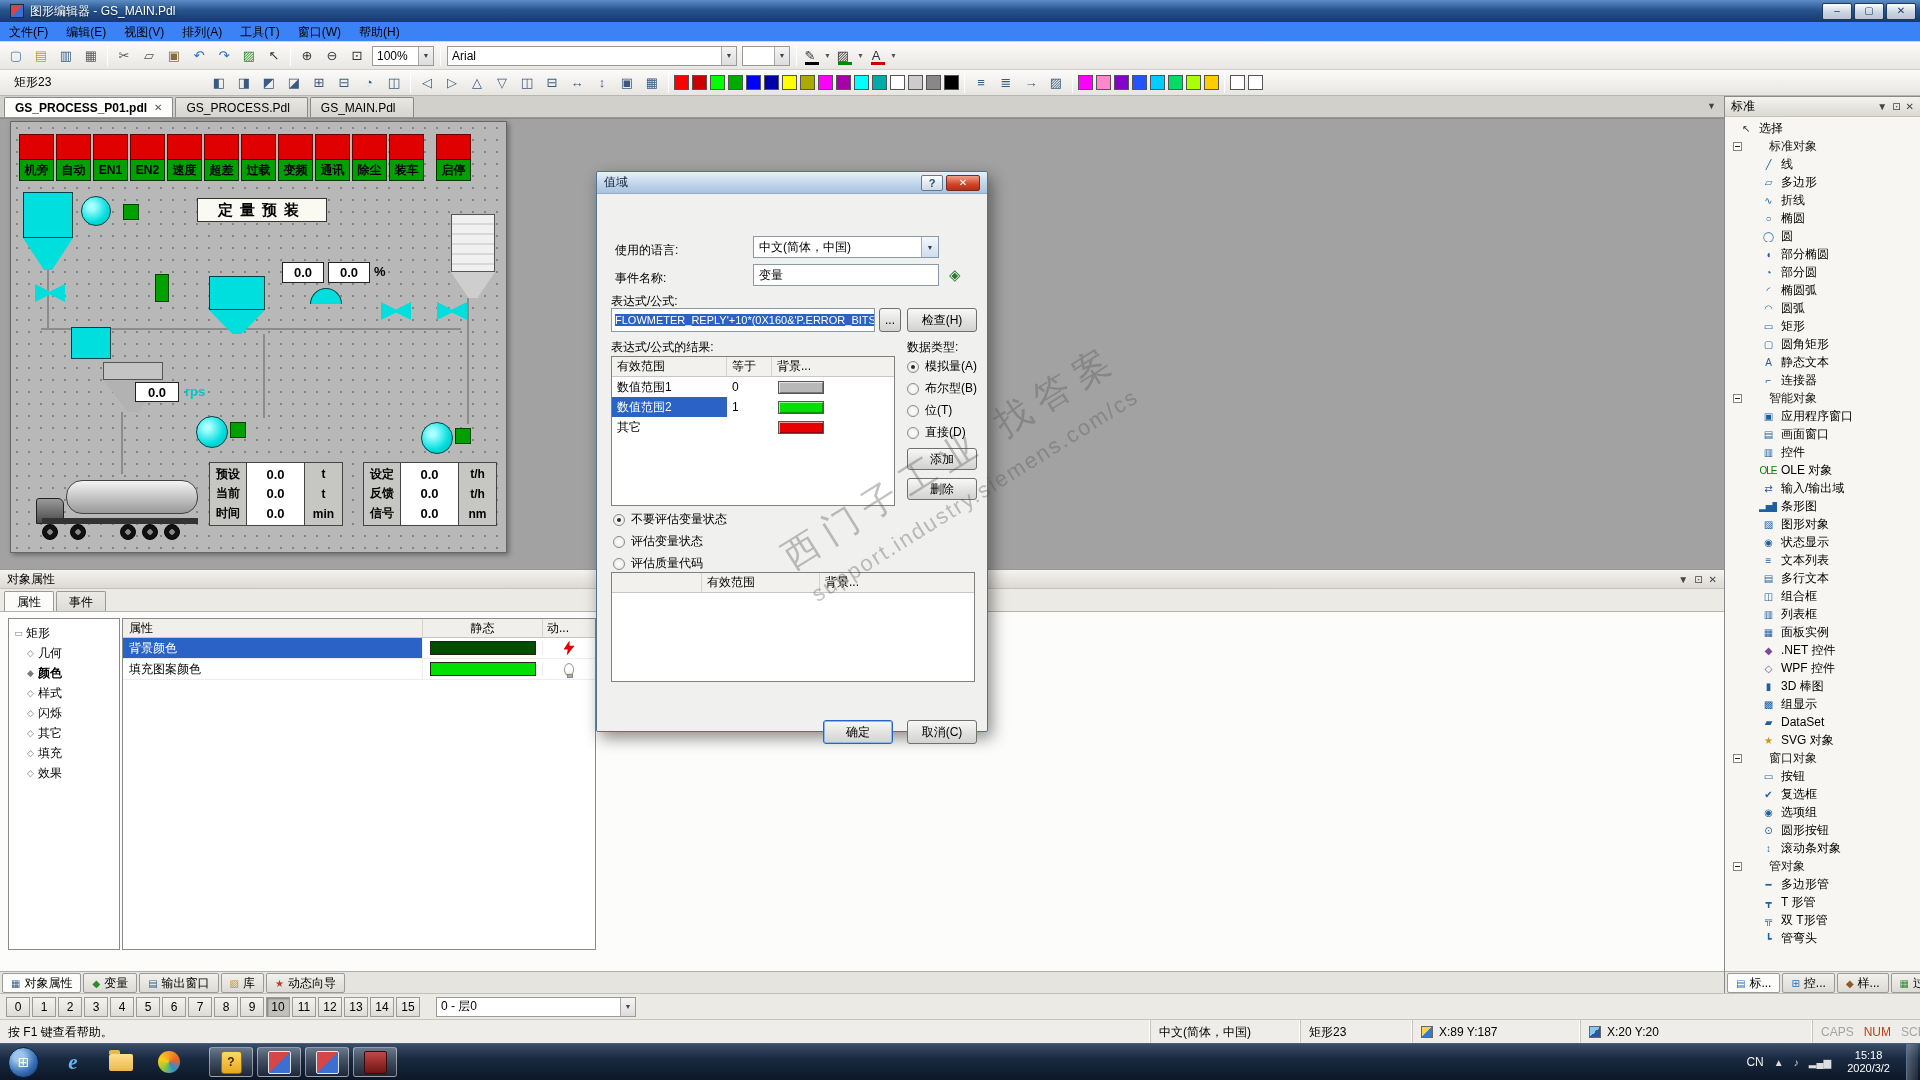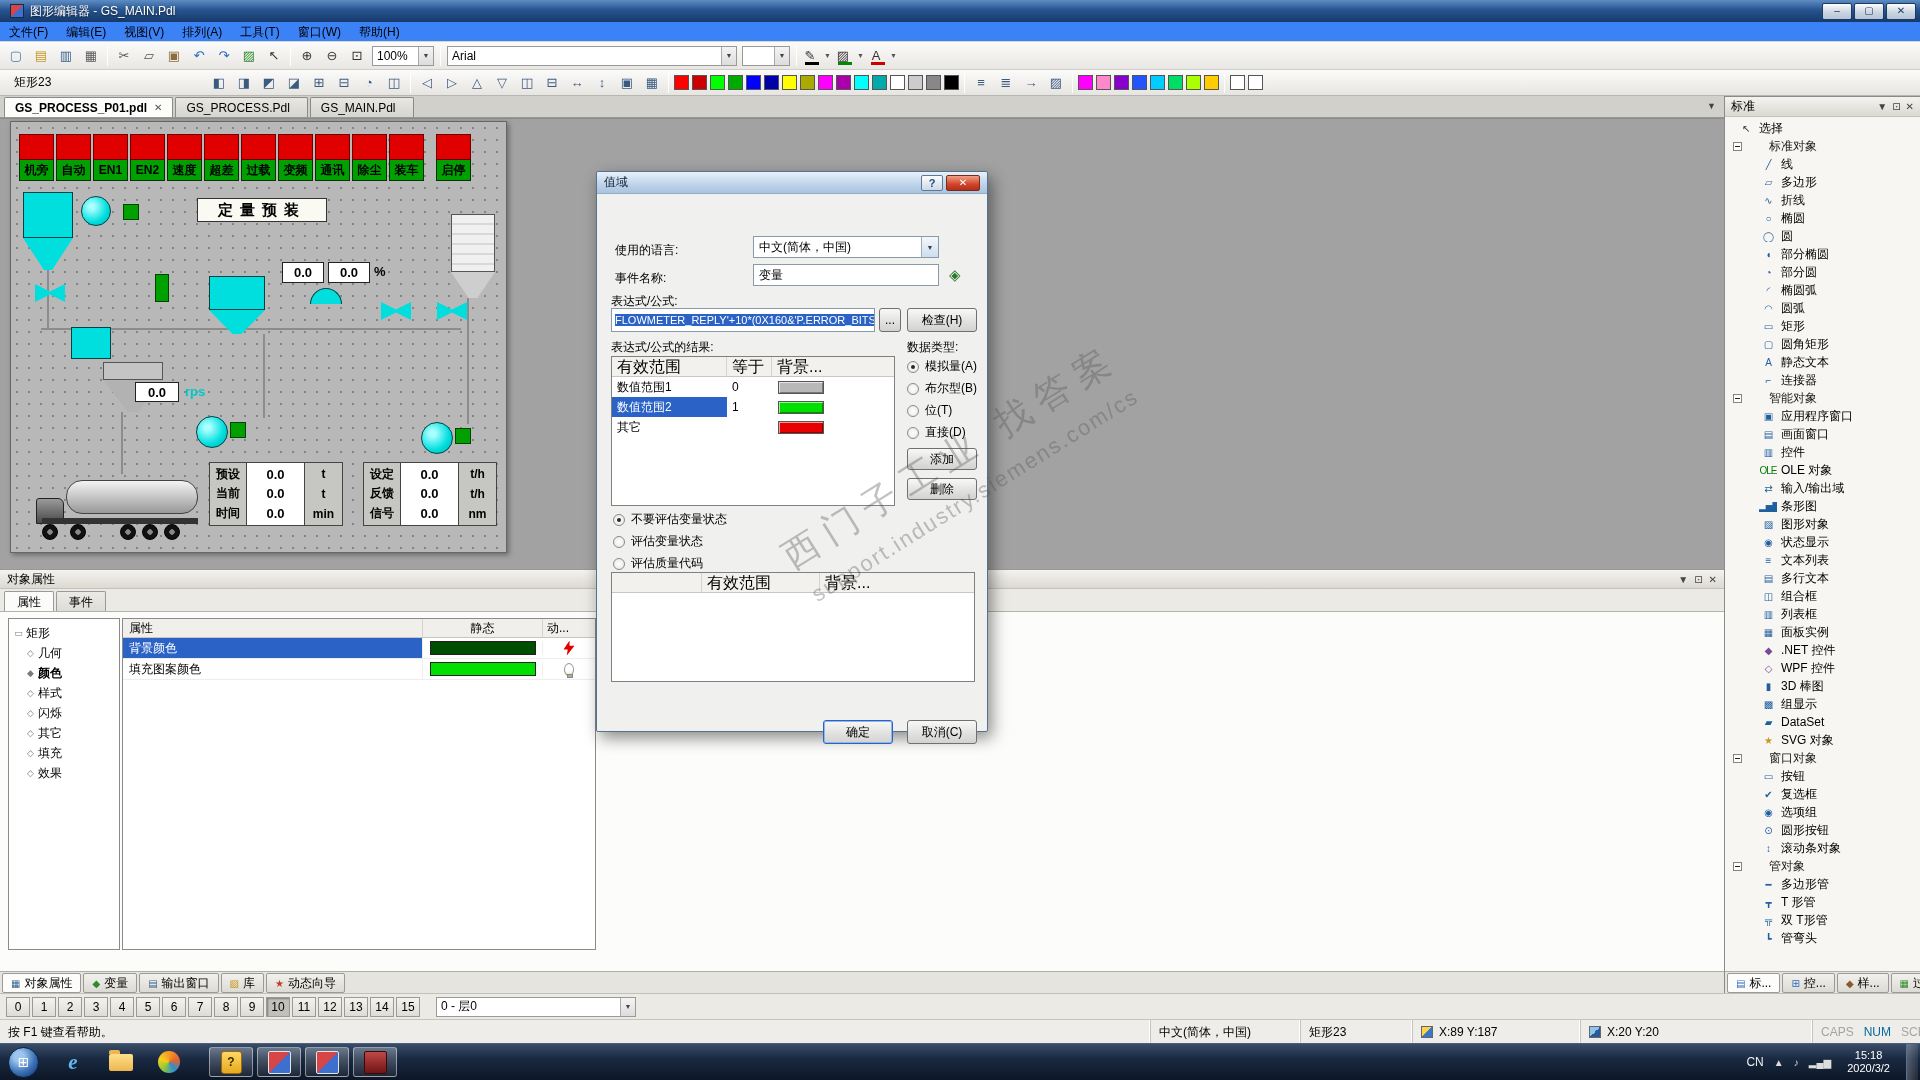--- a/index.html
+++ b/index.html
@@ -76,21 +76,21 @@
 #dlg-body{position:relative;width:100%;height:539px}
 .dlabel{position:absolute;font-size:12px;white-space:nowrap}
 .dfield{position:absolute;background:#fff;border:1px solid #8a9aa8;height:22px;display:flex;align-items:center;padding-left:5px;font-size:12px}
 .dfield .dd{margin-left:auto;width:17px;height:100%;background:linear-gradient(#f4f8fc,#cfdded);border-left:1px solid #9ab0c4;display:flex;align-items:center;justify-content:center;font-size:7px;color:#345}
 #expr-field{position:absolute;left:14px;top:114px;width:264px;height:24px;background:#fff;border:1px solid #8a9aa8;display:flex;align-items:center;padding-left:3px;overflow:hidden}
 #expr-field span{background:#2a62c5;color:#fff;font-size:11px;white-space:nowrap}
 .dbtn{position:absolute;background:linear-gradient(#f8f8f8,#e2e2e0 55%,#d2d2d0);border:1px solid #707070;border-radius:3px;font-size:12px;display:flex;align-items:center;justify-content:center}
 .dbtn.focus{border-color:#2a62c5;box-shadow:inset 0 0 0 1px #8cb8e8}
 .dtable{position:absolute;background:#fff;border:1px solid #808080;overflow:hidden}
 .dthead{display:flex;background:#f2f1ed;border-bottom:1px solid #c8c6c0;height:20px}
-.dthead span{line-height:19px;padding-left:5px;border-right:1px solid #d6d4ce;font-size:16px;overflow:hidden;white-space:nowrap}
+.dthead span{line-height:19px;padding-left:5px;border-right:1px solid #d6d4ce;font-size:12px;overflow:hidden;white-space:nowrap}
 .rrow{display:flex;height:20px;align-items:center;font-size:12px}
 .rrow .rc1{width:115px;height:100%;display:flex;align-items:center;padding-left:5px}
 .rrow.selected .rc1{background:#2a62c5;color:#fff}
 .rrow .rc2{width:45px;padding-left:5px}
 .rrow .rc3{flex:1;display:flex;padding-left:6px}
 .rsw{width:46px;height:13px;border:1px solid #555;box-shadow:inset 1px 1px 0 rgba(255,255,255,.6),inset -1px -1px 0 rgba(0,0,0,.35)}
 .dradio{display:flex;align-items:center;gap:6px;font-size:12px;height:19px}
 .rdot{width:12px;height:12px;border:1px solid #8a8a8a;border-radius:50%;background:radial-gradient(#fff,#e4e4e4);position:relative;flex:0 0 12px}
 .dradio.checked .rdot::after{content:"";position:absolute;left:3px;top:3px;width:4px;height:4px;border-radius:50%;background:#2a2a2a}
 .vcol{position:absolute;display:flex;flex-direction:column;gap:3px}
@@ -131,21 +131,21 @@
 .ttab .tg{font-size:10px}
 
 #layerbar{position:absolute;left:0;top:993px;width:1920px;height:26px;background:#eceae5;border-top:1px solid #c2c0ba;display:flex;align-items:center;padding-left:6px;gap:2px}
 .lbtn{width:24px;height:20px;display:flex;align-items:center;justify-content:center;border:1px solid #9a9a98;background:linear-gradient(#f4f3ef,#dedcd6);font-size:12px}
 .lbtn.active{background:#c2c0ba;box-shadow:inset 1px 1px 2px rgba(0,0,0,.35)}
 
 #statusbar{position:absolute;left:0;top:1019px;width:1920px;height:24px;background:#efede9;border-top:1px solid #c6c4be;font-size:12px}
 #statusbar .stat{position:absolute;top:0;height:24px;display:flex;align-items:center;padding-left:8px;border-left:1px solid #c6c4be;box-shadow:-1px 0 0 #fff;white-space:nowrap}
 .coordico{width:12px;height:12px;margin-right:6px;border:1px solid #666;flex:0 0 12px}
 .keys span{margin-right:10px;color:#a6a4a0}
-.keys span.active{color:#0369a1}
+.keys span.active{color:#c2410c}
 
 #taskbar{position:absolute;left:0;top:1043px;width:1920px;height:37px;background:linear-gradient(#3a4d68,#1a2a42 40%,#0c1626);border-top:1px solid #4a617f;display:flex;align-items:center;z-index:20}
 #start-orb{width:31px;height:31px;margin:0 10px 0 8px;border-radius:50%;background:radial-gradient(circle at 35% 30%,#9cc6ee 0 18%,#3f74b8 55%,#123c78 90%);border:1px solid #0a2446;display:flex;align-items:center;justify-content:center;color:#fff;font-size:14px}
 .tbapp{width:44px;height:30px;margin:0 2px;display:flex;align-items:center;justify-content:center;border-radius:3px}
 .tbapp.open{border:1px solid rgba(255,255,255,.45);background:linear-gradient(rgba(255,255,255,.28),rgba(255,255,255,.06))}
 .ie{font-family:"Liberation Serif","DejaVu Serif",serif;font-style:italic;font-weight:bold;font-size:21px;color:#5fb8ef}
 .folderic{width:24px;height:17px;background:linear-gradient(#ffe08a,#edb64f);border-radius:2px;position:relative}
 .folderic::before{content:"";position:absolute;left:0;top:-4px;width:11px;height:4px;background:#edb64f;border-radius:2px 2px 0 0}
 .wmp{width:22px;height:22px;border-radius:50%;background:conic-gradient(#f59b23,#e8642c,#2a8fd0,#8dc63f,#f5d01a,#f59b23)}
 .helpic{width:21px;height:23px;background:linear-gradient(#ffd860,#e8a820);border:1px solid #9a6a10;border-radius:3px;color:#3a2a00;font-weight:bold;display:flex;align-items:center;justify-content:center}

